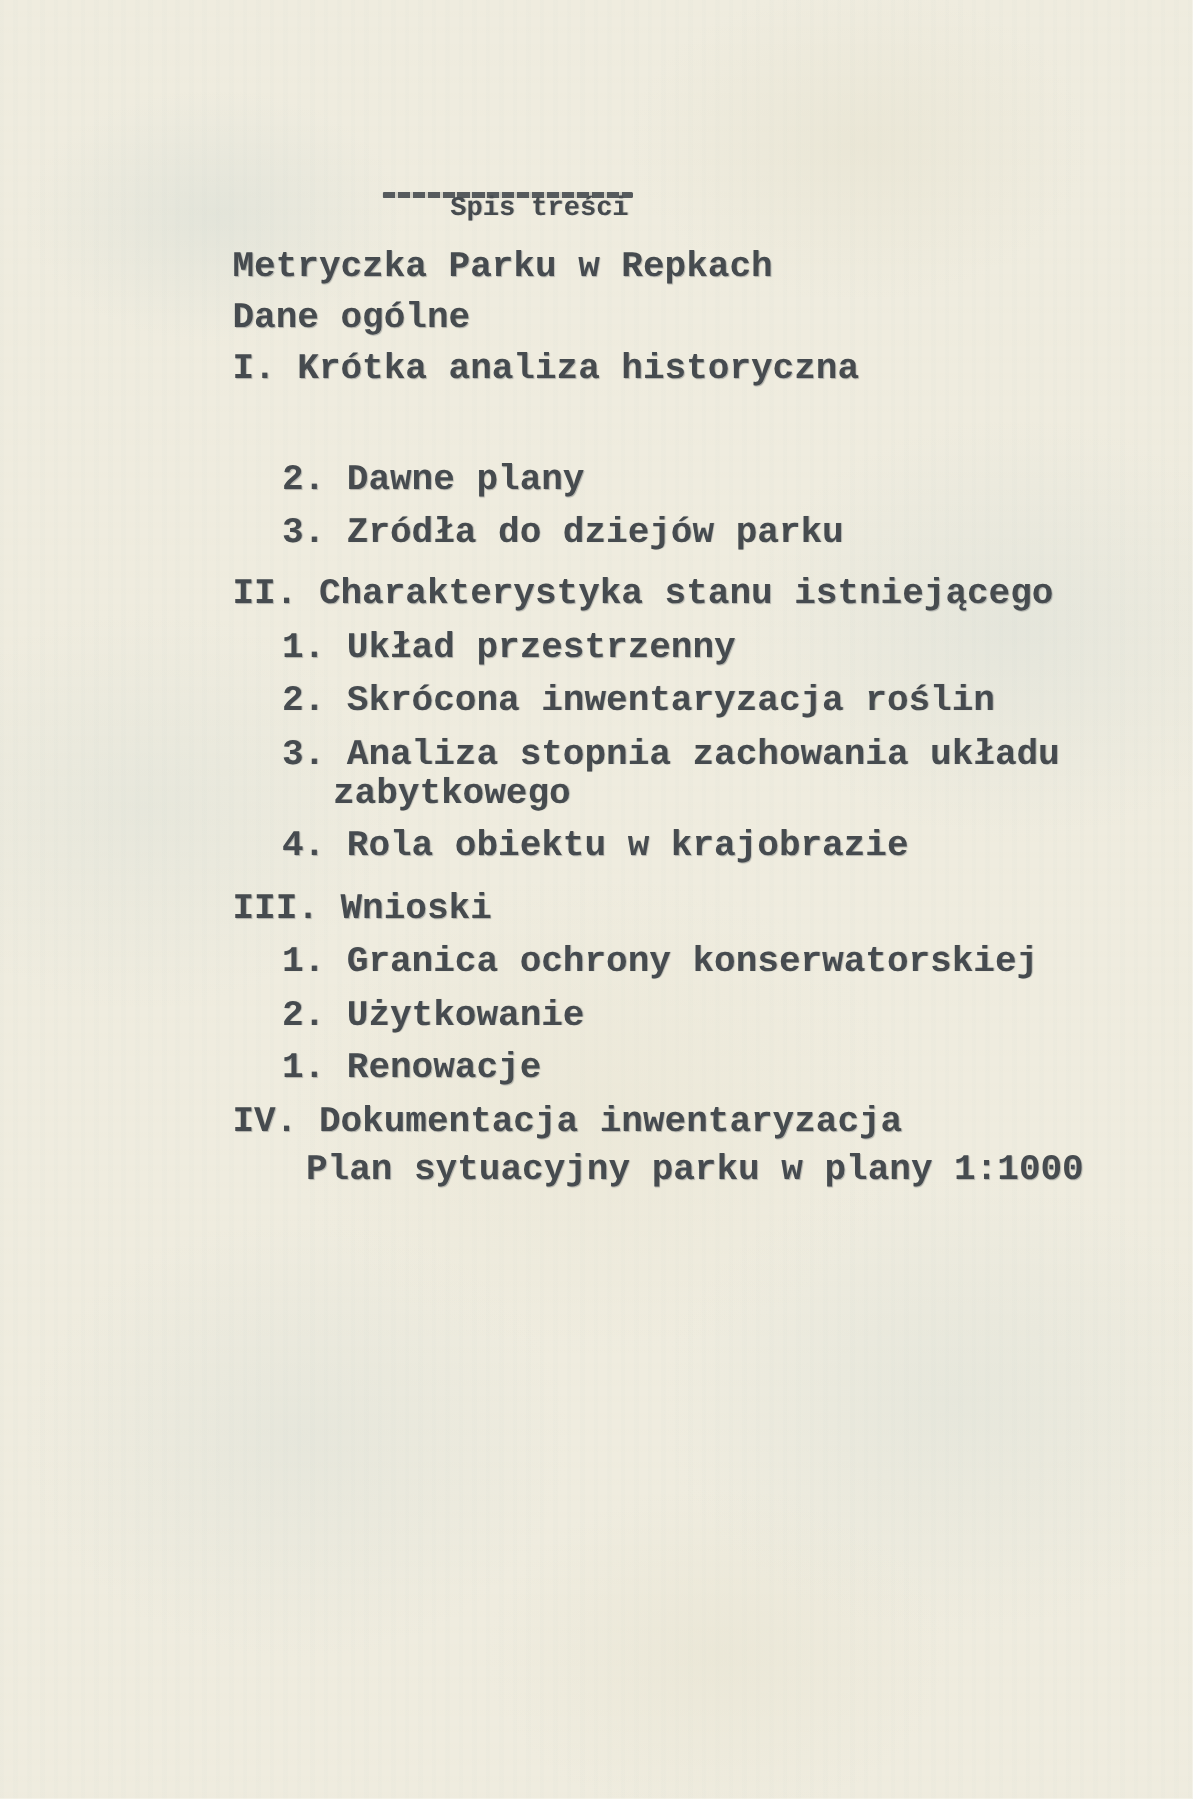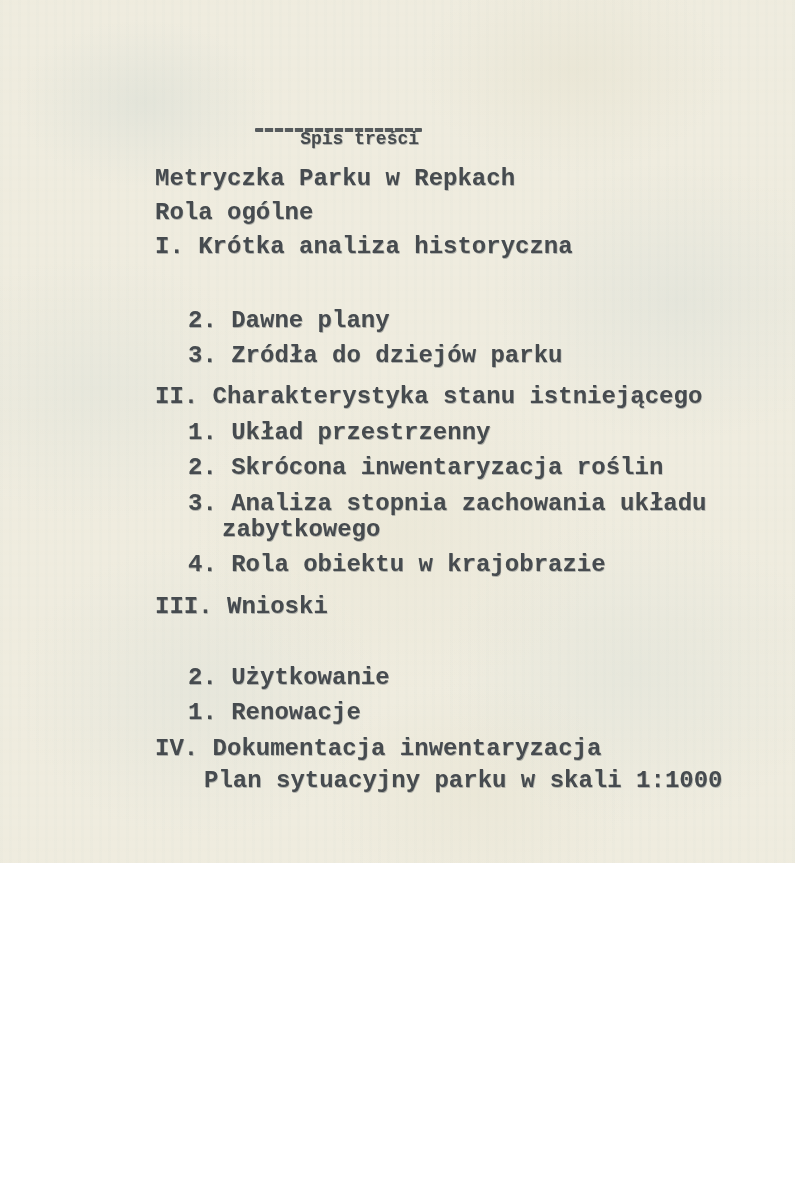--- a/index.html
+++ b/index.html
@@ -9,21 +9,21 @@
   }
   body {
     width: 795px;
     height: 1199px;
     overflow: hidden;
     font-family: "Liberation Mono", "DejaVu Sans Mono", monospace;
   }
   .paper {
     position: relative;
     width: 795px;
-    height: 863px;
+    height: 1199px;
     background-color: #efecdf;
     
     background-image:
       radial-gradient(ellipse 180px 120px at 18% 12%, rgba(205,214,208,0.35), rgba(205,214,208,0) 70%),
       radial-gradient(ellipse 220px 150px at 72% 8%,  rgba(228,224,204,0.45), rgba(228,224,204,0) 70%),
       radial-gradient(ellipse 260px 200px at 85% 35%, rgba(206,215,211,0.30), rgba(206,215,211,0) 70%),
       radial-gradient(ellipse 240px 190px at 12% 45%, rgba(210,218,211,0.28), rgba(210,218,211,0) 70%),
       radial-gradient(ellipse 300px 230px at 50% 62%, rgba(233,229,211,0.50), rgba(233,229,211,0) 70%),
       radial-gradient(ellipse 260px 210px at 25% 80%, rgba(208,216,210,0.28), rgba(208,216,210,0) 70%),
       radial-gradient(ellipse 280px 220px at 80% 78%, rgba(211,219,212,0.30), rgba(211,219,212,0) 70%),
@@ -70,33 +70,34 @@
 <body>
 
 <div class="paper">
 
   <h1 class="title ink">
     <span>Spis treści</span>
     <span class="underline"></span>
   </h1>
 
   <div class="line ink ind-0" style="top:168px">Metryczka Parku w Repkach</div>
-  <div class="line ink ind-0" style="top:202px">Rola ogólne</div>
+  <div class="line ink ind-0" style="top:202px">Dane ogólne</div>
 
   <div class="line ink ind-0" style="top:236px">I. Krótka analiza historyczna</div>
   <div class="line ink ind-1" style="top:310px">2. Dawne plany</div>
   <div class="line ink ind-1" style="top:345px">3. Zródła do dziejów parku</div>
 
   <div class="line ink ind-0" style="top:386px">II. Charakterystyka stanu istniejącego</div>
   <div class="line ink ind-1" style="top:422px">1. Układ przestrzenny</div>
   <div class="line ink ind-1" style="top:457px">2. Skrócona inwentaryzacja roślin</div>
   <div class="line ink ind-1" style="top:493px">3. Analiza stopnia zachowania układu</div>
   <div class="line ink ind-2" style="top:519px">zabytkowego</div>
   <div class="line ink ind-1" style="top:554px">4. Rola obiektu w krajobrazie</div>
 
   <div class="line ink ind-0" style="top:596px">III. Wnioski</div>
+  <div class="line ink ind-1" style="top:631px">1. Granica ochrony konserwatorskiej</div>
   <div class="line ink ind-1" style="top:667px">2. Użytkowanie</div>
   <div class="line ink ind-1" style="top:702px">1. Renowacje</div>
 
   <div class="line ink ind-0" style="top:738px">IV. Dokumentacja inwentaryzacja</div>
-  <div class="line ink ind-plan" style="top:770px">Plan sytuacyjny parku w skali 1:1000</div>
+  <div class="line ink ind-plan" style="top:770px">Plan sytuacyjny parku w plany 1:1000</div>
 
 </div>
 
 </body></html>

